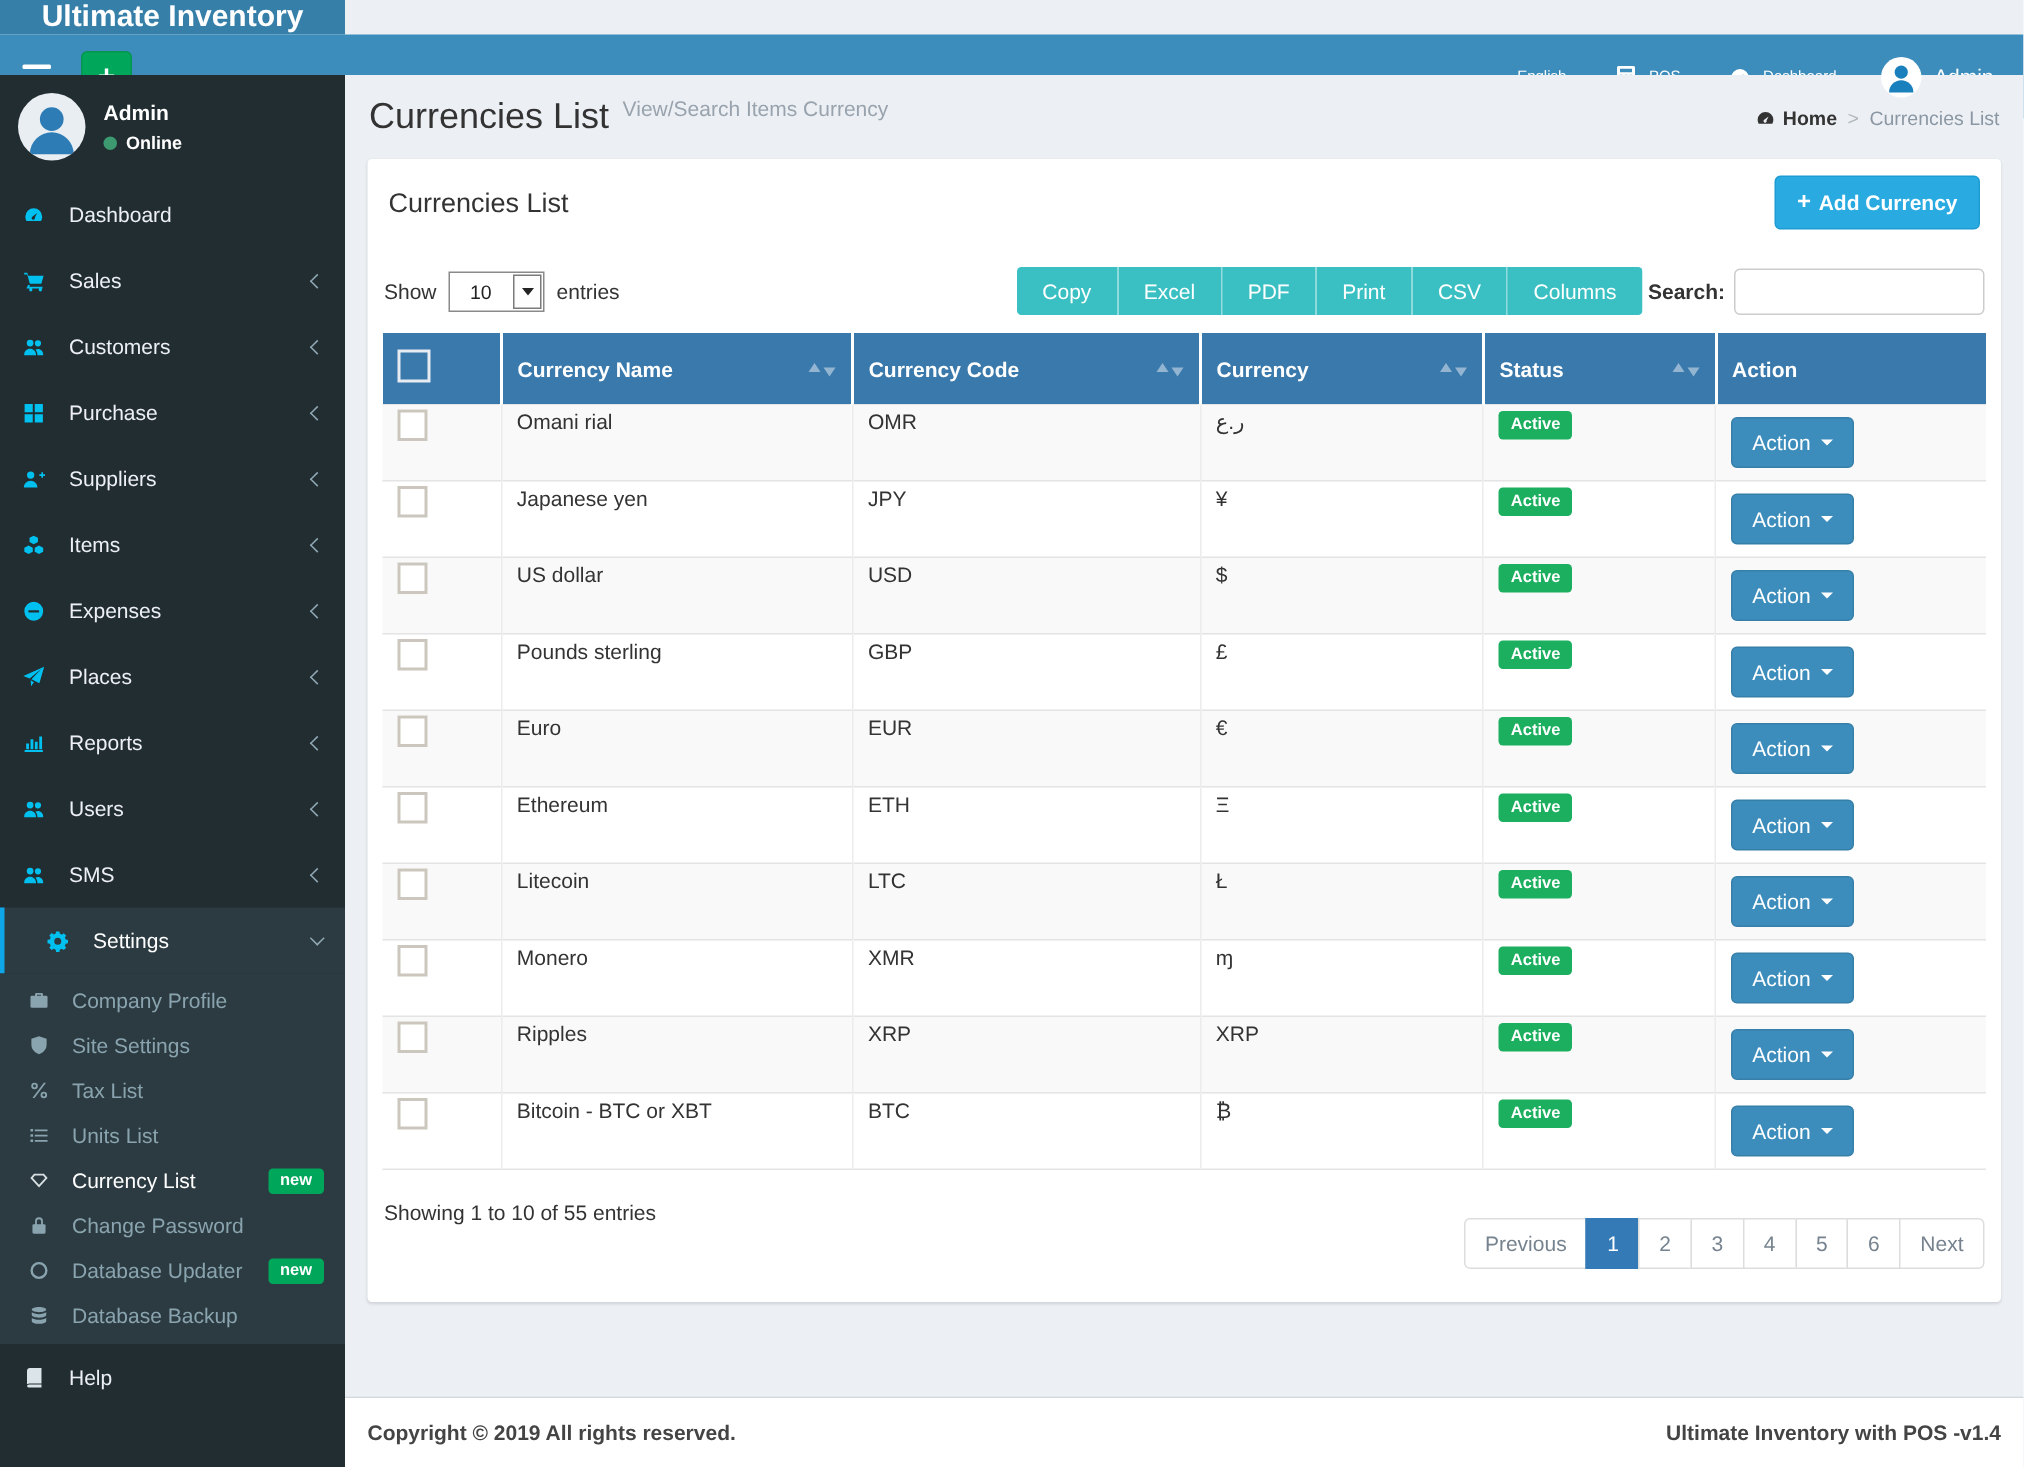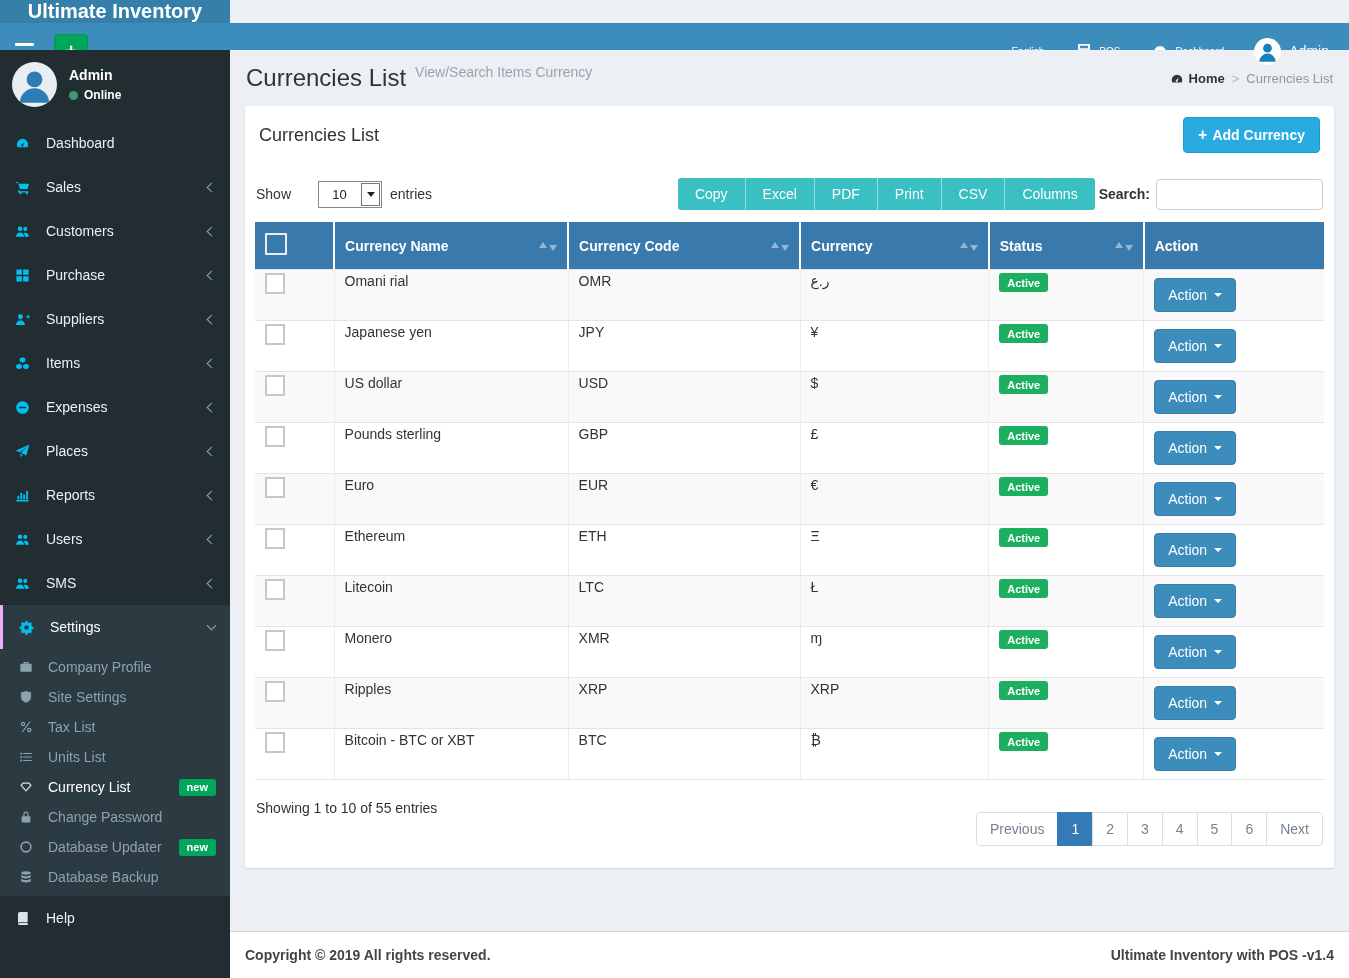--- a/index.html
+++ b/index.html
@@ -41,21 +41,21 @@
   .u-dot { width:9px; height:9px; border-radius:50%; background:#3d9970; }
 
   .s-item { display:flex; align-items:center; height:44px; padding:0 15px; color:#ecf0f5;
             font-size:14px; cursor:pointer; }
   .s-icon { width:24px; margin-right:7px; color:#00c0ef; display:flex; align-items:center; }
   .s-icon svg { width:15px; height:15px; fill:currentColor; }
   .chev { border:solid #8fa8b3; border-width:0 1.5px 1.5px 0; display:inline-block; padding:3px;
           margin-left:auto; }
   .chev-left { transform:rotate(135deg); }
   .chev-down { transform:rotate(45deg); margin-top:-3px; }
-  .s-item.active { background:#2c3b41; border-left:3px solid #f0abfc; padding-left:16px; }
+  .s-item.active { background:#2c3b41; border-left:3px solid #0ea5e9; padding-left:28px; }
   .s-item.active .s-label { color:#fff; }
 
   .submenu { background:#2c3b41; padding:3px 0 4px 0; }
   .sub-item { display:flex; align-items:center; height:30px; padding:0 14px 0 19px; color:#8aa4af;
               font-size:14px; cursor:pointer; }
   .sub-item .s-icon { color:#8aa4af; width:22px; }
   .sub-item .s-icon svg { width:14px; height:14px; }
   .sub-item.active { color:#fff; }
   .sub-item.active .s-icon { color:#d7dfe3; }
   .badge-new { margin-left:auto; background:#00a65a; color:#fff; font-size:11px; font-weight:bold;
@@ -79,21 +79,21 @@
   .box-header { display:flex; align-items:center; justify-content:space-between; padding:11px 14px; }
   .box-title { font-size:18px; color:#333; font-weight:normal; }
   .btn-add { background:#29abe2; border:1px solid #1d9cd3; color:#fff; font-size:14px; padding:8px 14px;
              border-radius:4px; cursor:pointer; display:flex; align-items:center; gap:5px; font-weight:bold; }
   .btn-add .plus { font-size:16px; font-weight:bold; }
   .box-body { padding:6px 10px 18px 10px; }
 
   .controls { display:flex; align-items:center; padding:8px 1px 12px 1px; }
   .show-group { display:flex; align-items:center; gap:8px; color:#333; }
   .fake-select { width:64px; height:27px; border:1px solid #8a8a8a; background:#fff; display:flex;
-                 align-items:stretch; cursor:pointer;margin-left:19px; }
+                 align-items:stretch; cursor:pointer; }
   .fs-value { flex:1; display:flex; align-items:center; justify-content:center; font-size:13px; color:#222; }
   .fs-arrow { width:19px; border:1px solid #7a7a7a; margin:1px; background:#fdfdfd; display:flex;
               align-items:center; justify-content:center; }
   .fs-arrow i { width:0; height:0; border-left:4px solid transparent; border-right:4px solid transparent;
                 border-top:5px solid #222; }
   .dt-buttons { display:flex; margin-left:auto; border-radius:3px; overflow:hidden; }
   .dt-btn { background:#3ac0c3; color:#fff; border:none; border-left:1px solid rgba(255,255,255,.45);
             padding:8px 17px; font-size:14px; cursor:pointer; font-family:inherit; }
   .dt-btn:first-child { border-left:none; }
   .search-group { display:flex; align-items:center; gap:6px; margin-left:4px; }

